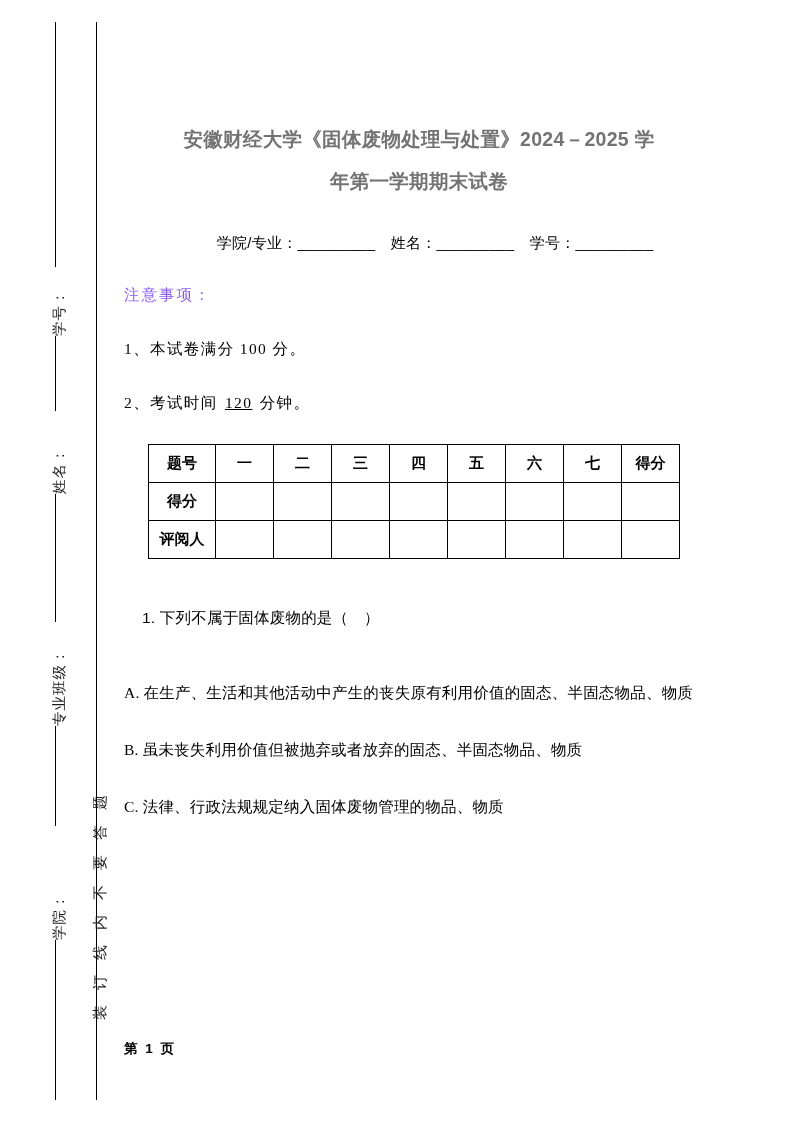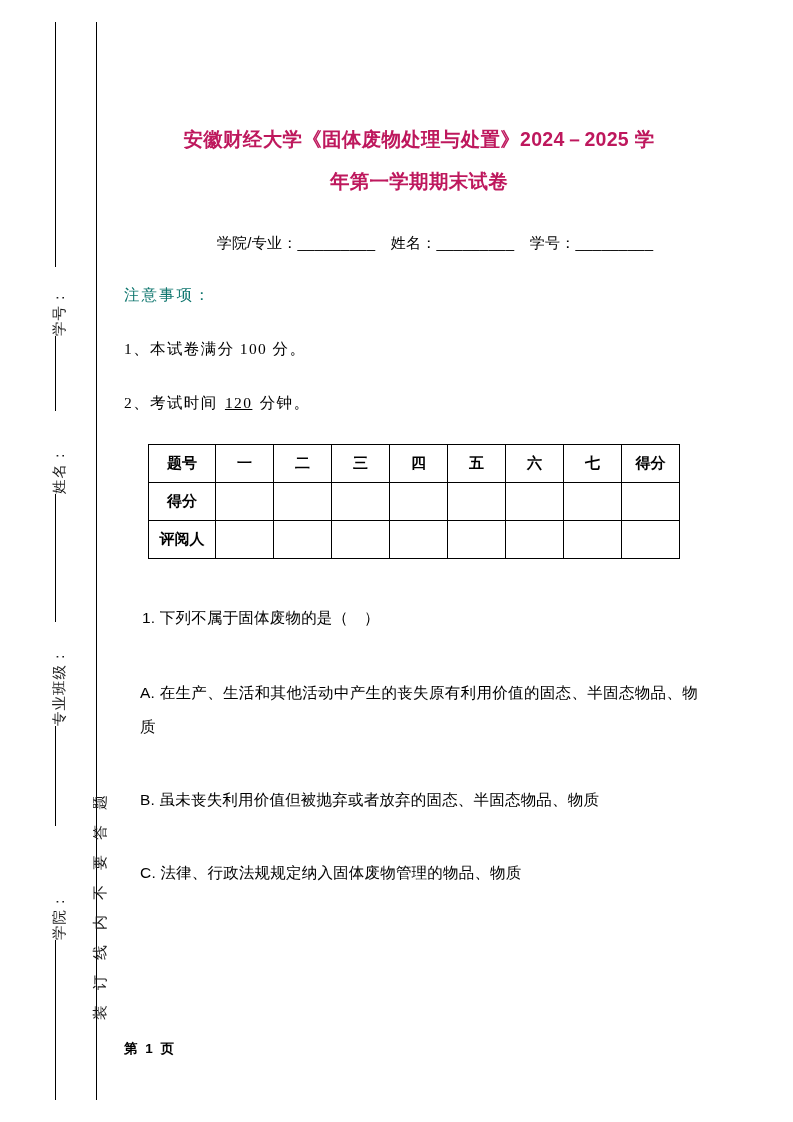--- a/index.html
+++ b/index.html
@@ -69,21 +69,21 @@
   .doc-title {
     margin: 0;
     padding-top: 118px;
     font-family: "Liberation Sans", "DejaVu Sans", sans-serif;
     font-size: 19.5px;
     font-weight: bold;
     line-height: 42px;
     text-align: justify;
     text-align-last: center;
     letter-spacing: 0.3px;
-    color: #be185d;
+    color: #737373;
   }
   .doc-title .line2 {
     display: block;
     text-align: right;
   }
 
   .info-line {
     margin: 0;
     padding-top: 32px;
     padding-left: 32px;
@@ -93,21 +93,21 @@
     letter-spacing: 0.3px;
     white-space: nowrap;
     text-align: center;
   }
 
   .notice-head {
     margin: 0;
     padding-top: 32px;
     font-size: 15.5px;
     letter-spacing: 2px;
-    color: #0f766e;
+    color: #8b5cf6;
   }
   .notice-item {
     margin: 0;
     padding-top: 33px;
     font-size: 15.5px;
     letter-spacing: 1.4px;
   }
   .ul-val {
     text-decoration: underline;
     padding: 0 2px;
@@ -152,23 +152,23 @@
   }
   .q-stem {
     margin: 18px;
     padding-top: 24px;
     font-family: "Liberation Sans", "DejaVu Sans", sans-serif;
     font-size: 15.5px;
     line-height: 34px;
     letter-spacing: 0.2px;
   }
   .q-opt {
-    margin: 16px;
+    margin: 0;
     padding-top: 23px;
-    font-family: Liberation Sans, sans-serif;
+    font-family: Liberation Serif, serif;
     font-size: 15.5px;
     line-height: 34px;
     letter-spacing: 0.2px;
     text-align: justify;
     text-align-last: left;
   }
 
   .footer {
     position: absolute;
     left: 124px;

